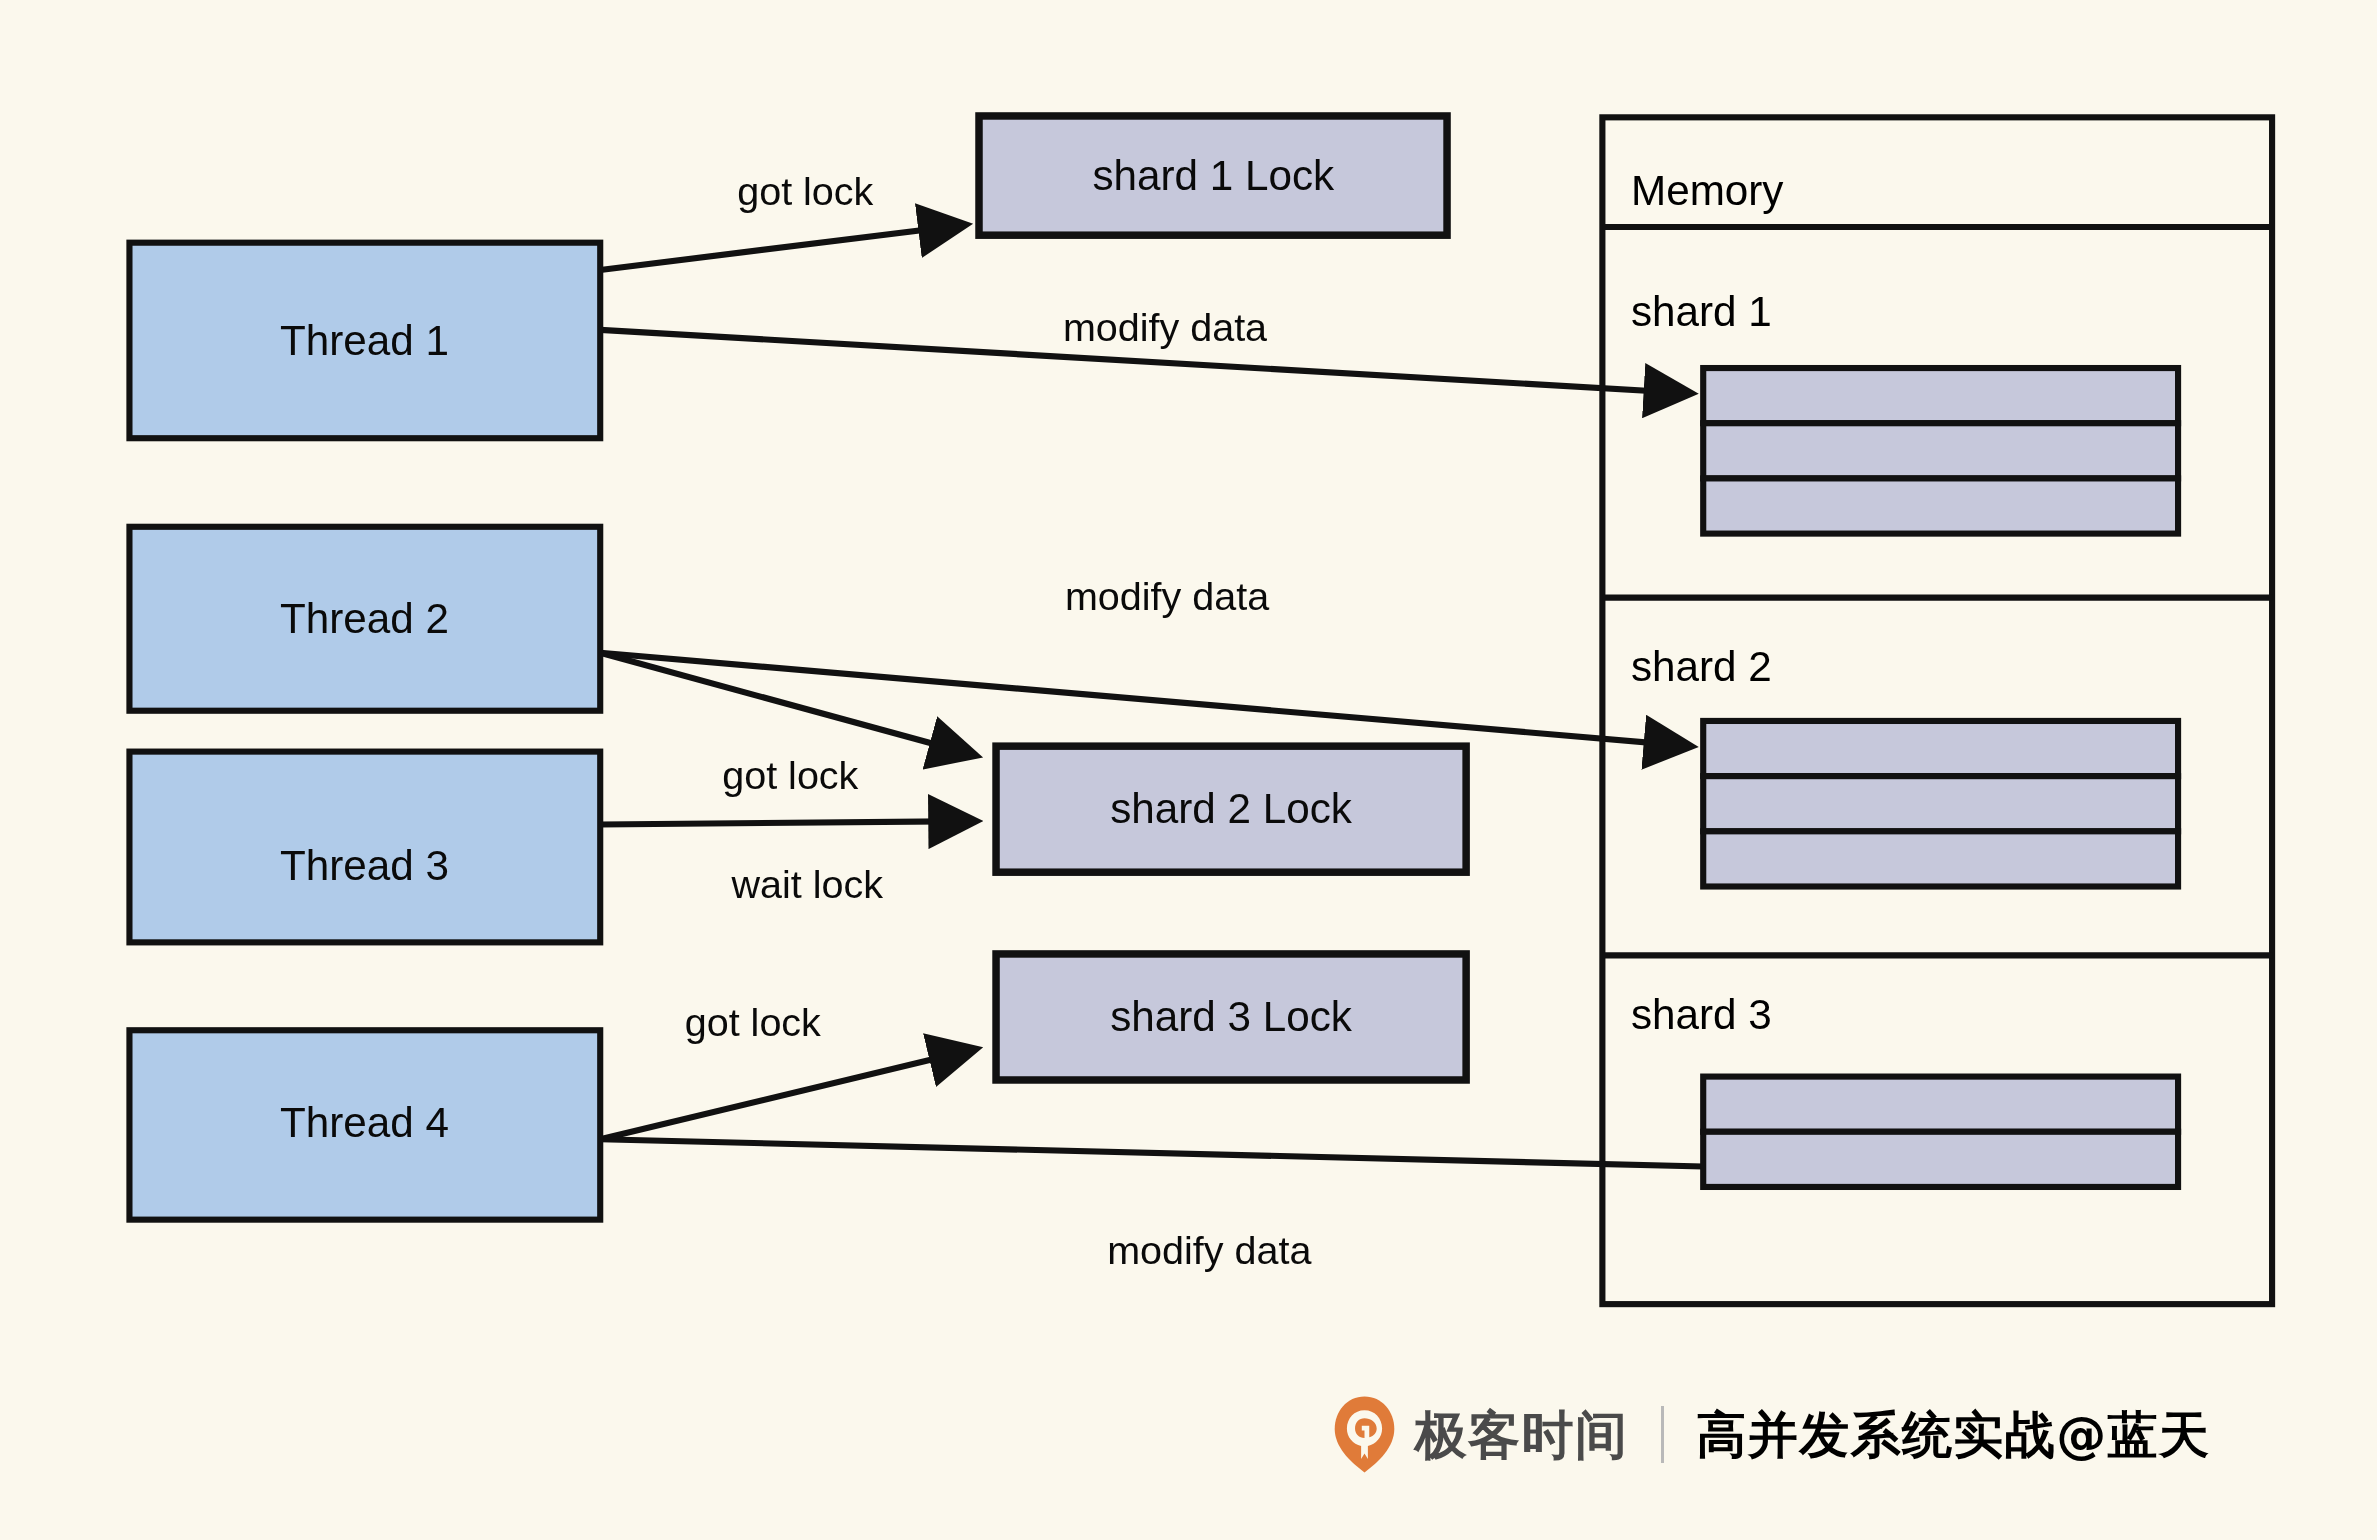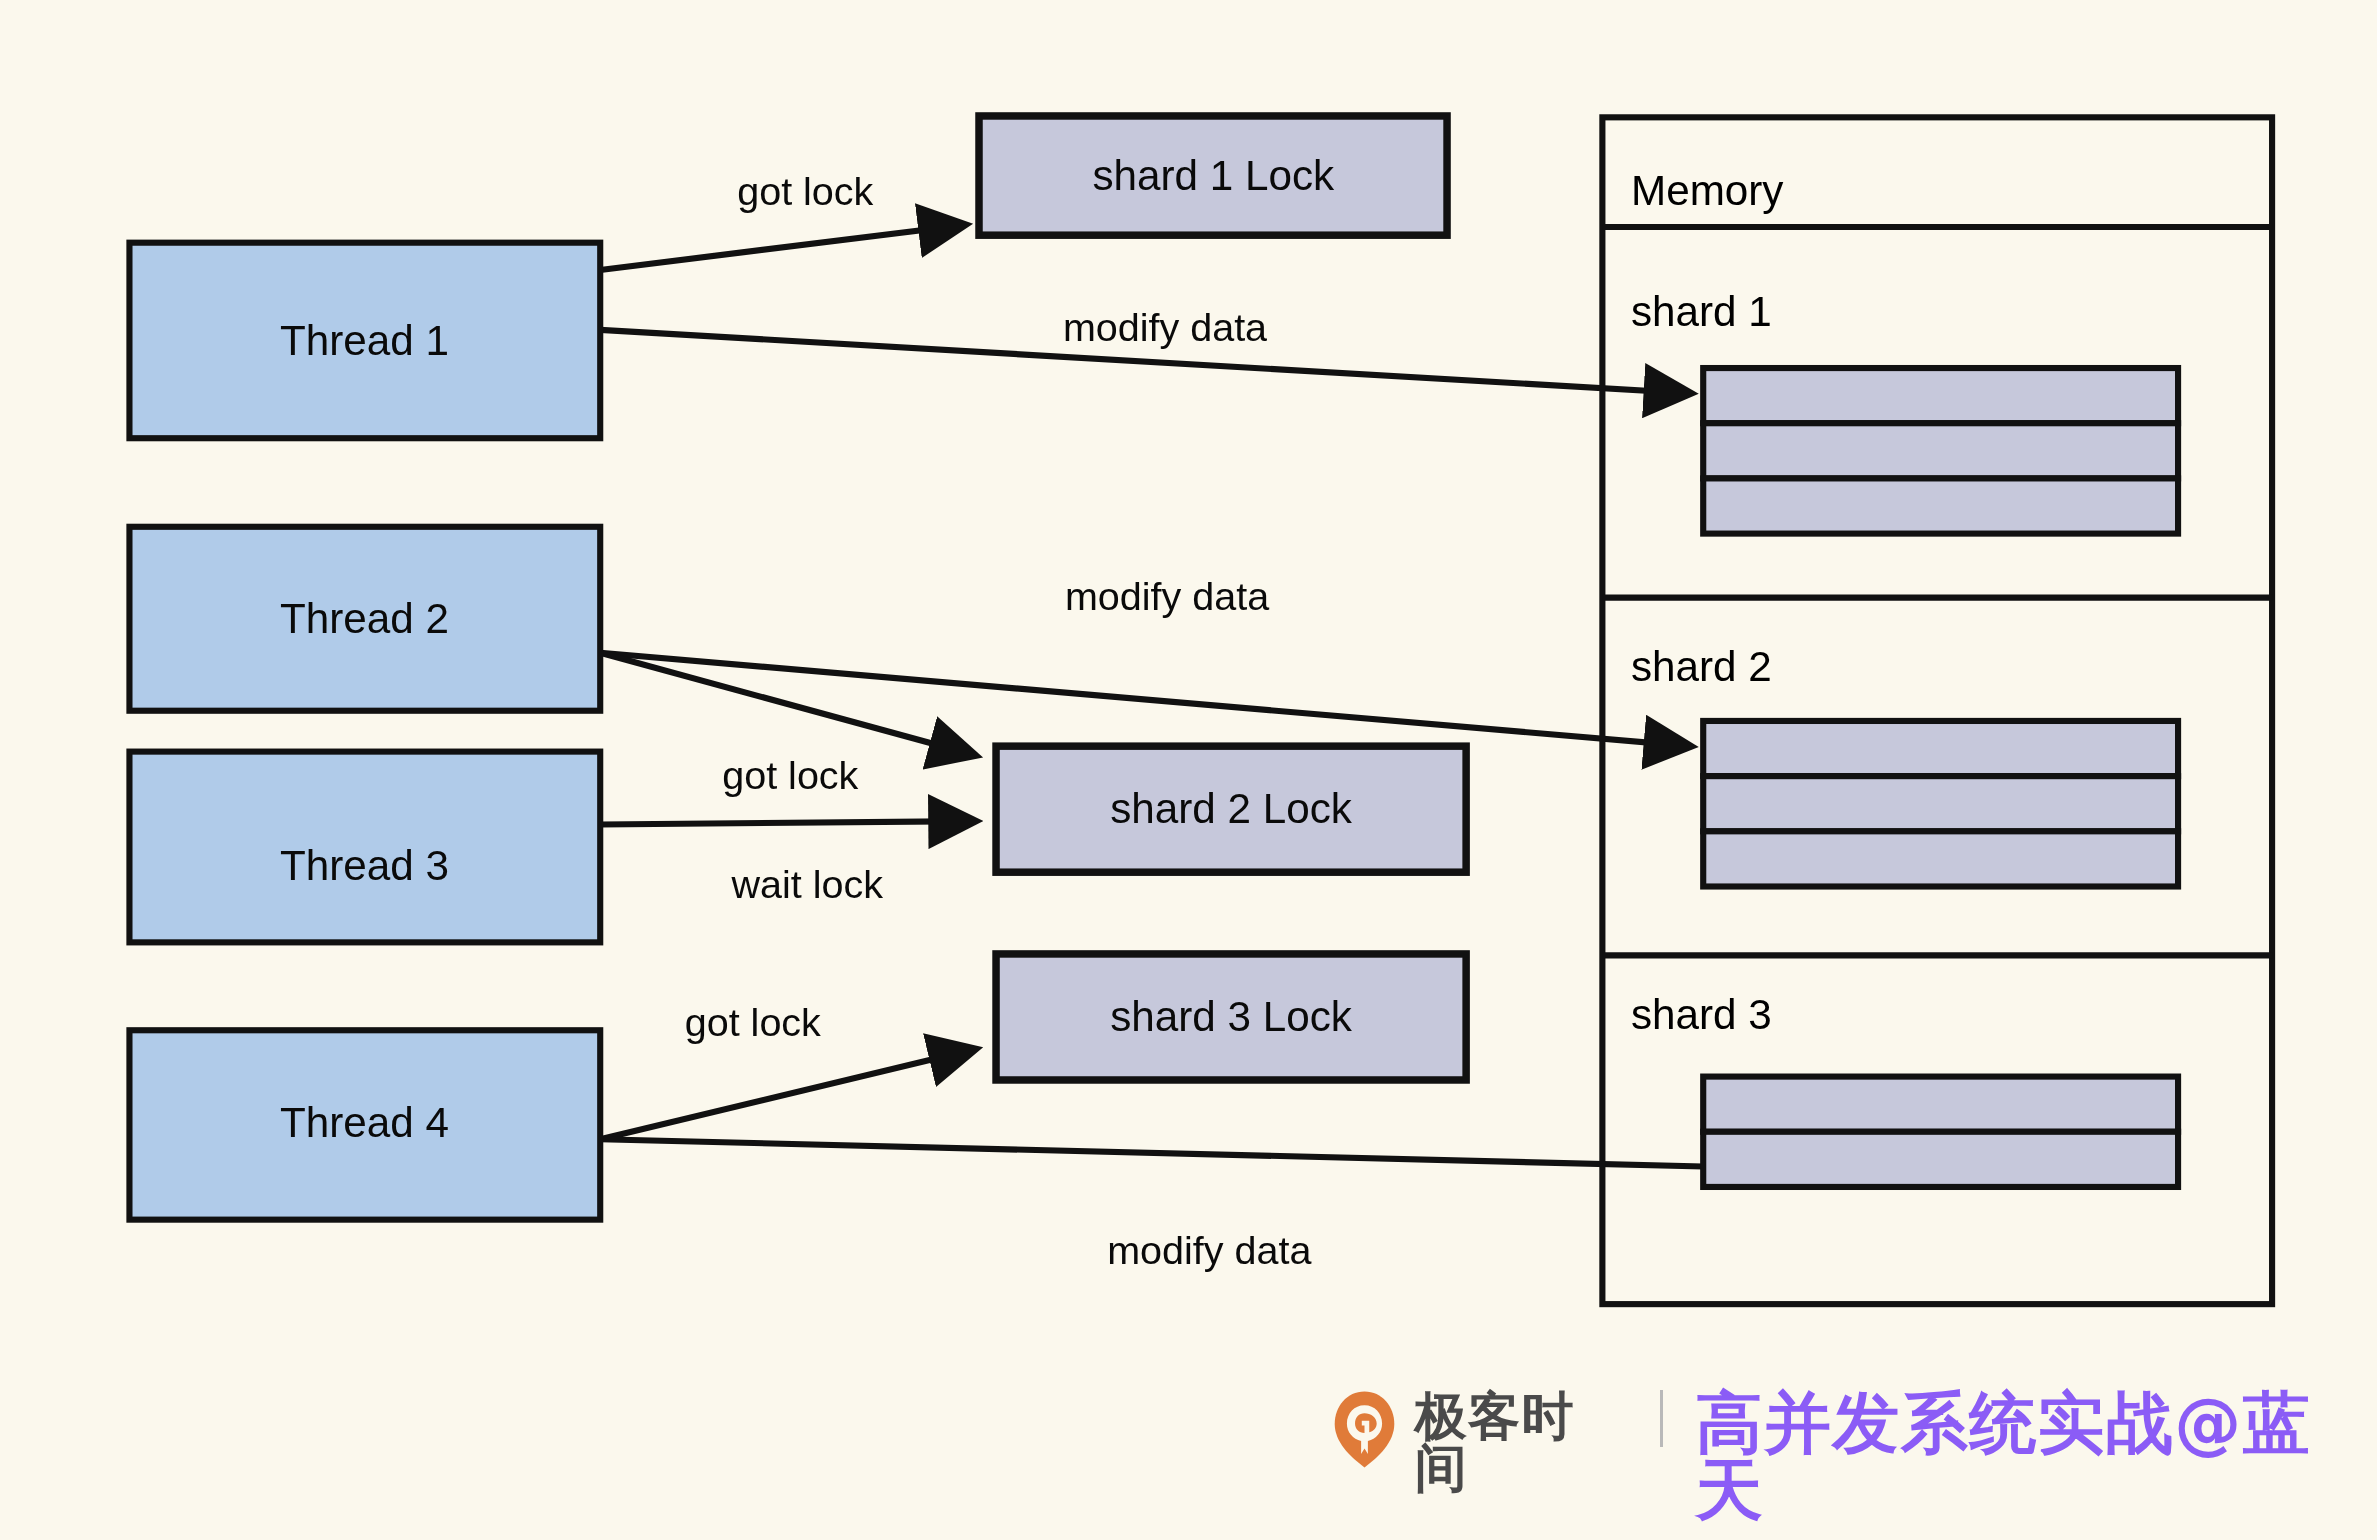--- a/index.html
+++ b/index.html
@@ -38,20 +38,21 @@
   .shard-title  { font-size: 62px; text-anchor: start; dominant-baseline: alphabetic; }
   .mem-title    { font-size: 62px; text-anchor: start; dominant-baseline: alphabetic; }
   .edge-label   { font-size: 58px; text-anchor: middle; dominant-baseline: alphabetic; fill: #0a0a0a; }
 
   
   #watermark {
     position: absolute;
     left: 1332px;
     top: 1390px;
     display: flex;
+    align-items: center;
     gap: 17.7px;
     height: 89px;
   }
   #watermark .wm-logo {
     width: 65px;
     height: 79px;
     flex: 0 0 auto;
   }
   #watermark .wm-brand {
     font-family: "DejaVu Sans", sans-serif;
@@ -62,23 +63,23 @@
     line-height: 1;
   }
   #watermark .wm-sep {
     width: 2.7px;
     height: 57px;
     background: #b9b9b9;
     margin: 0 15px;
   }
   #watermark .wm-course {
     font-family: "DejaVu Sans", sans-serif;
-    font-size: 67px;
+    font-size: 50px;
     font-weight: 700;
-    color: #8b5cf6;
+    color: #000000;
     letter-spacing: 1.4px;
     line-height: 1;
   }
 </style>
 </head>
 <body>
 
 <div id="diagram-root">
 
   <svg id="diagram-canvas" viewBox="0 0 3489 2260">

